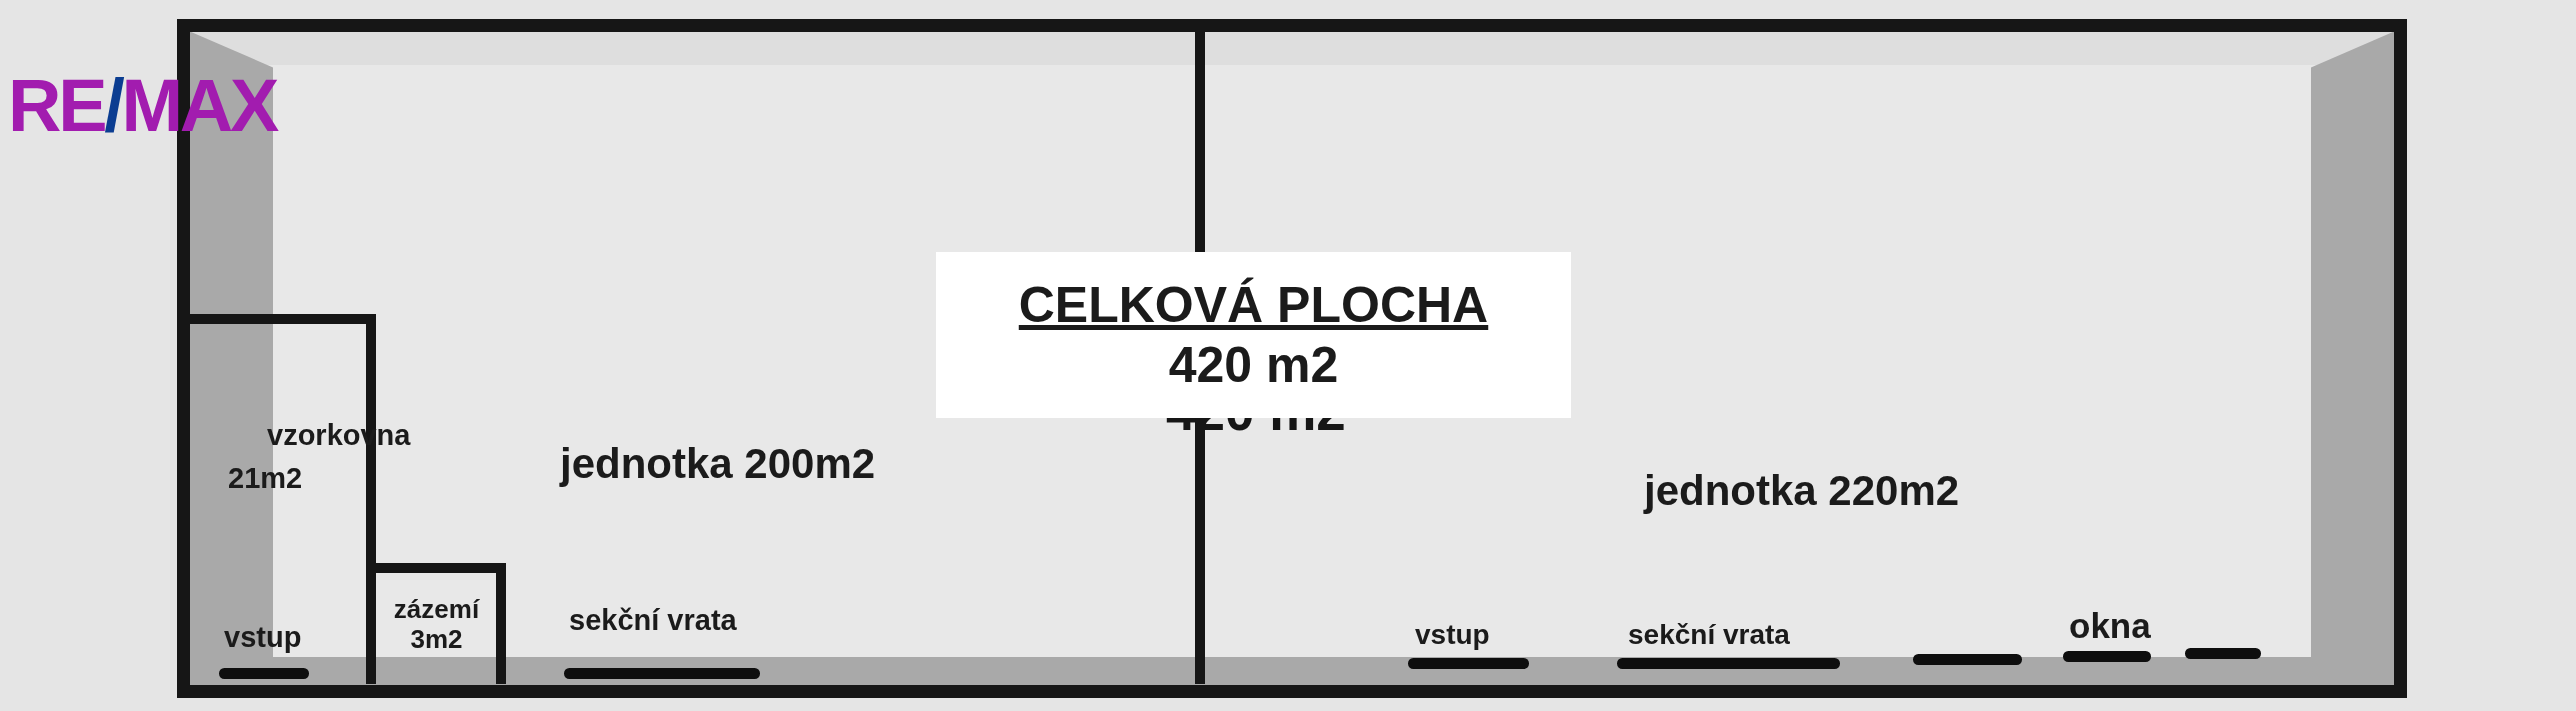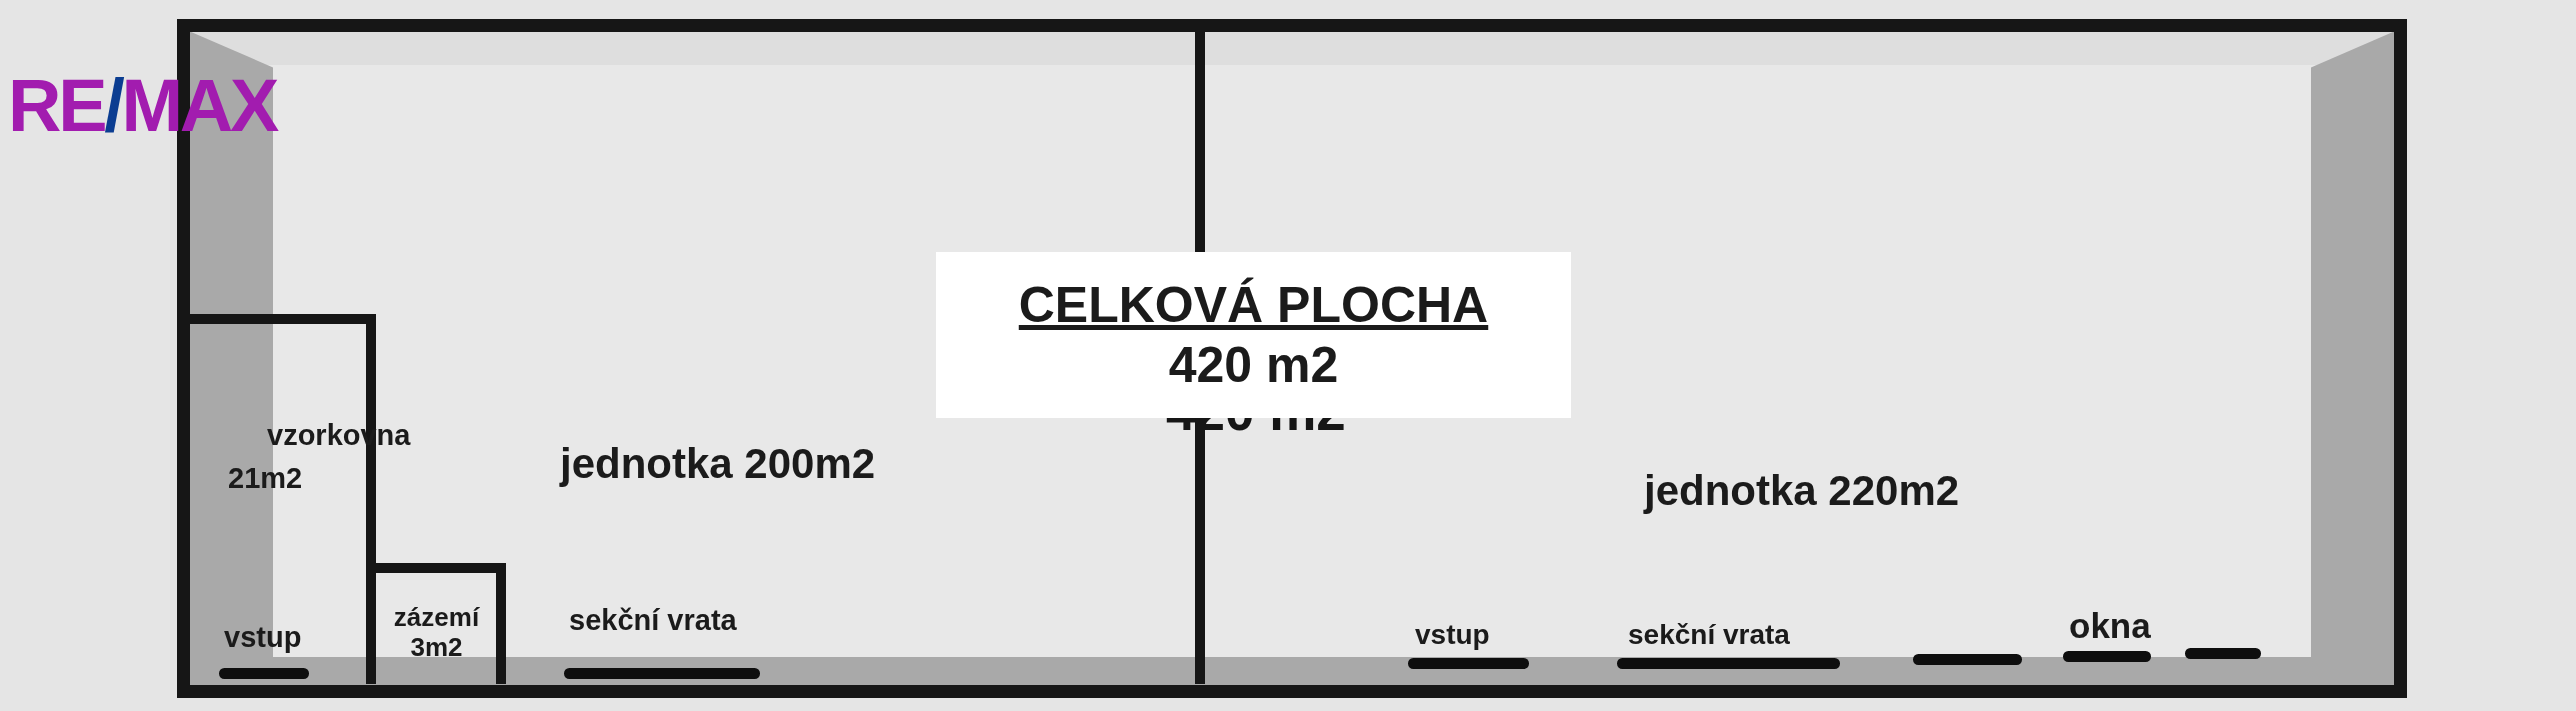--- a/index.html
+++ b/index.html
@@ -67,21 +67,21 @@
 
   
   .label{position:absolute;white-space:nowrap;z-index:4;}
   .lbl-unit{font-size:42px;line-height:49px;}
   .lbl-sm{font-size:29px;line-height:32px;}
   .lbl-vzorkovna{left:267px;top:419px;}
   .lbl-vzorkovna-area{left:228px;top:462px;}
   .lbl-vstup-left{left:224px;top:621px;}
   .lbl-zazemi{
     left:376px;top:594px;width:121px;text-align:center;
-    font-size:26px;line-height:30px;margin-top:8px;
+    font-size:26px;line-height:30px;
   }
   .lbl-sekcni-left{left:569px;top:604px;}
   .lbl-unit-200{left:560px;top:439px;}
   .lbl-unit-220{left:1644px;top:418px;margin-top:48px;}
   .lbl-vstup-right{left:1415px;top:619px;font-size:28px;}
   .lbl-sekcni-right{left:1628px;top:619px;font-size:28px;}
   .lbl-okna{left:2069px;top:610px;font-size:35px;}
 
   
   .bar{position:absolute;height:11.2px;background:#0e0e0e;border-radius:5.3px;z-index:4;}

